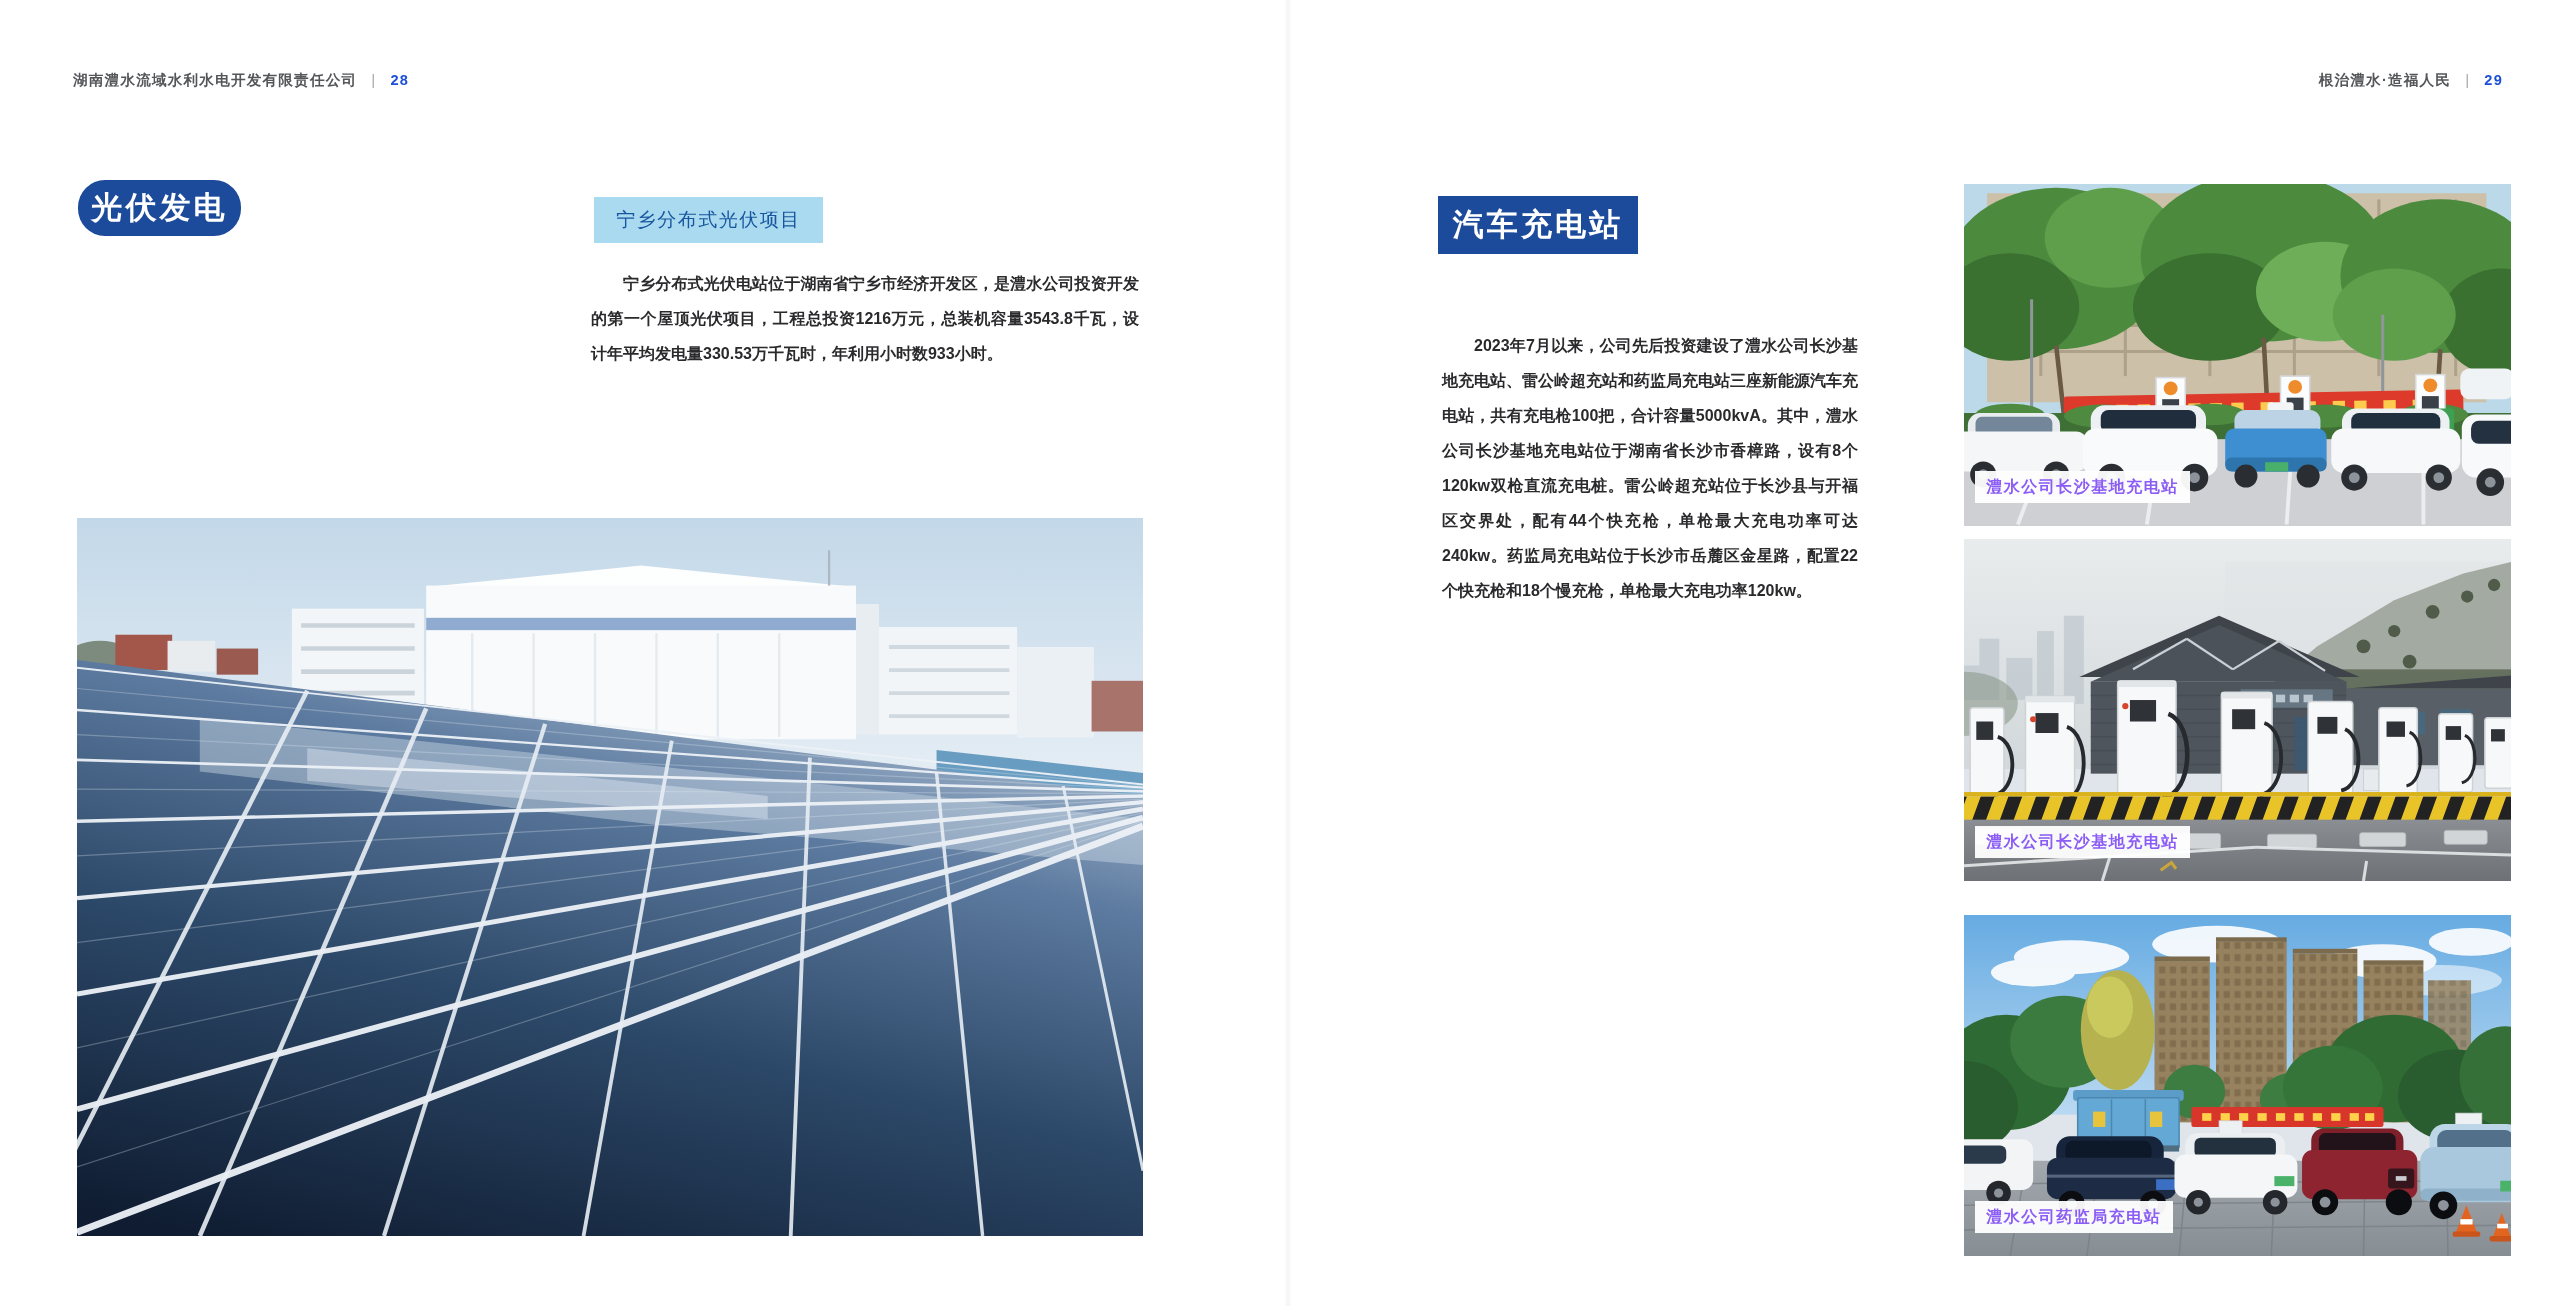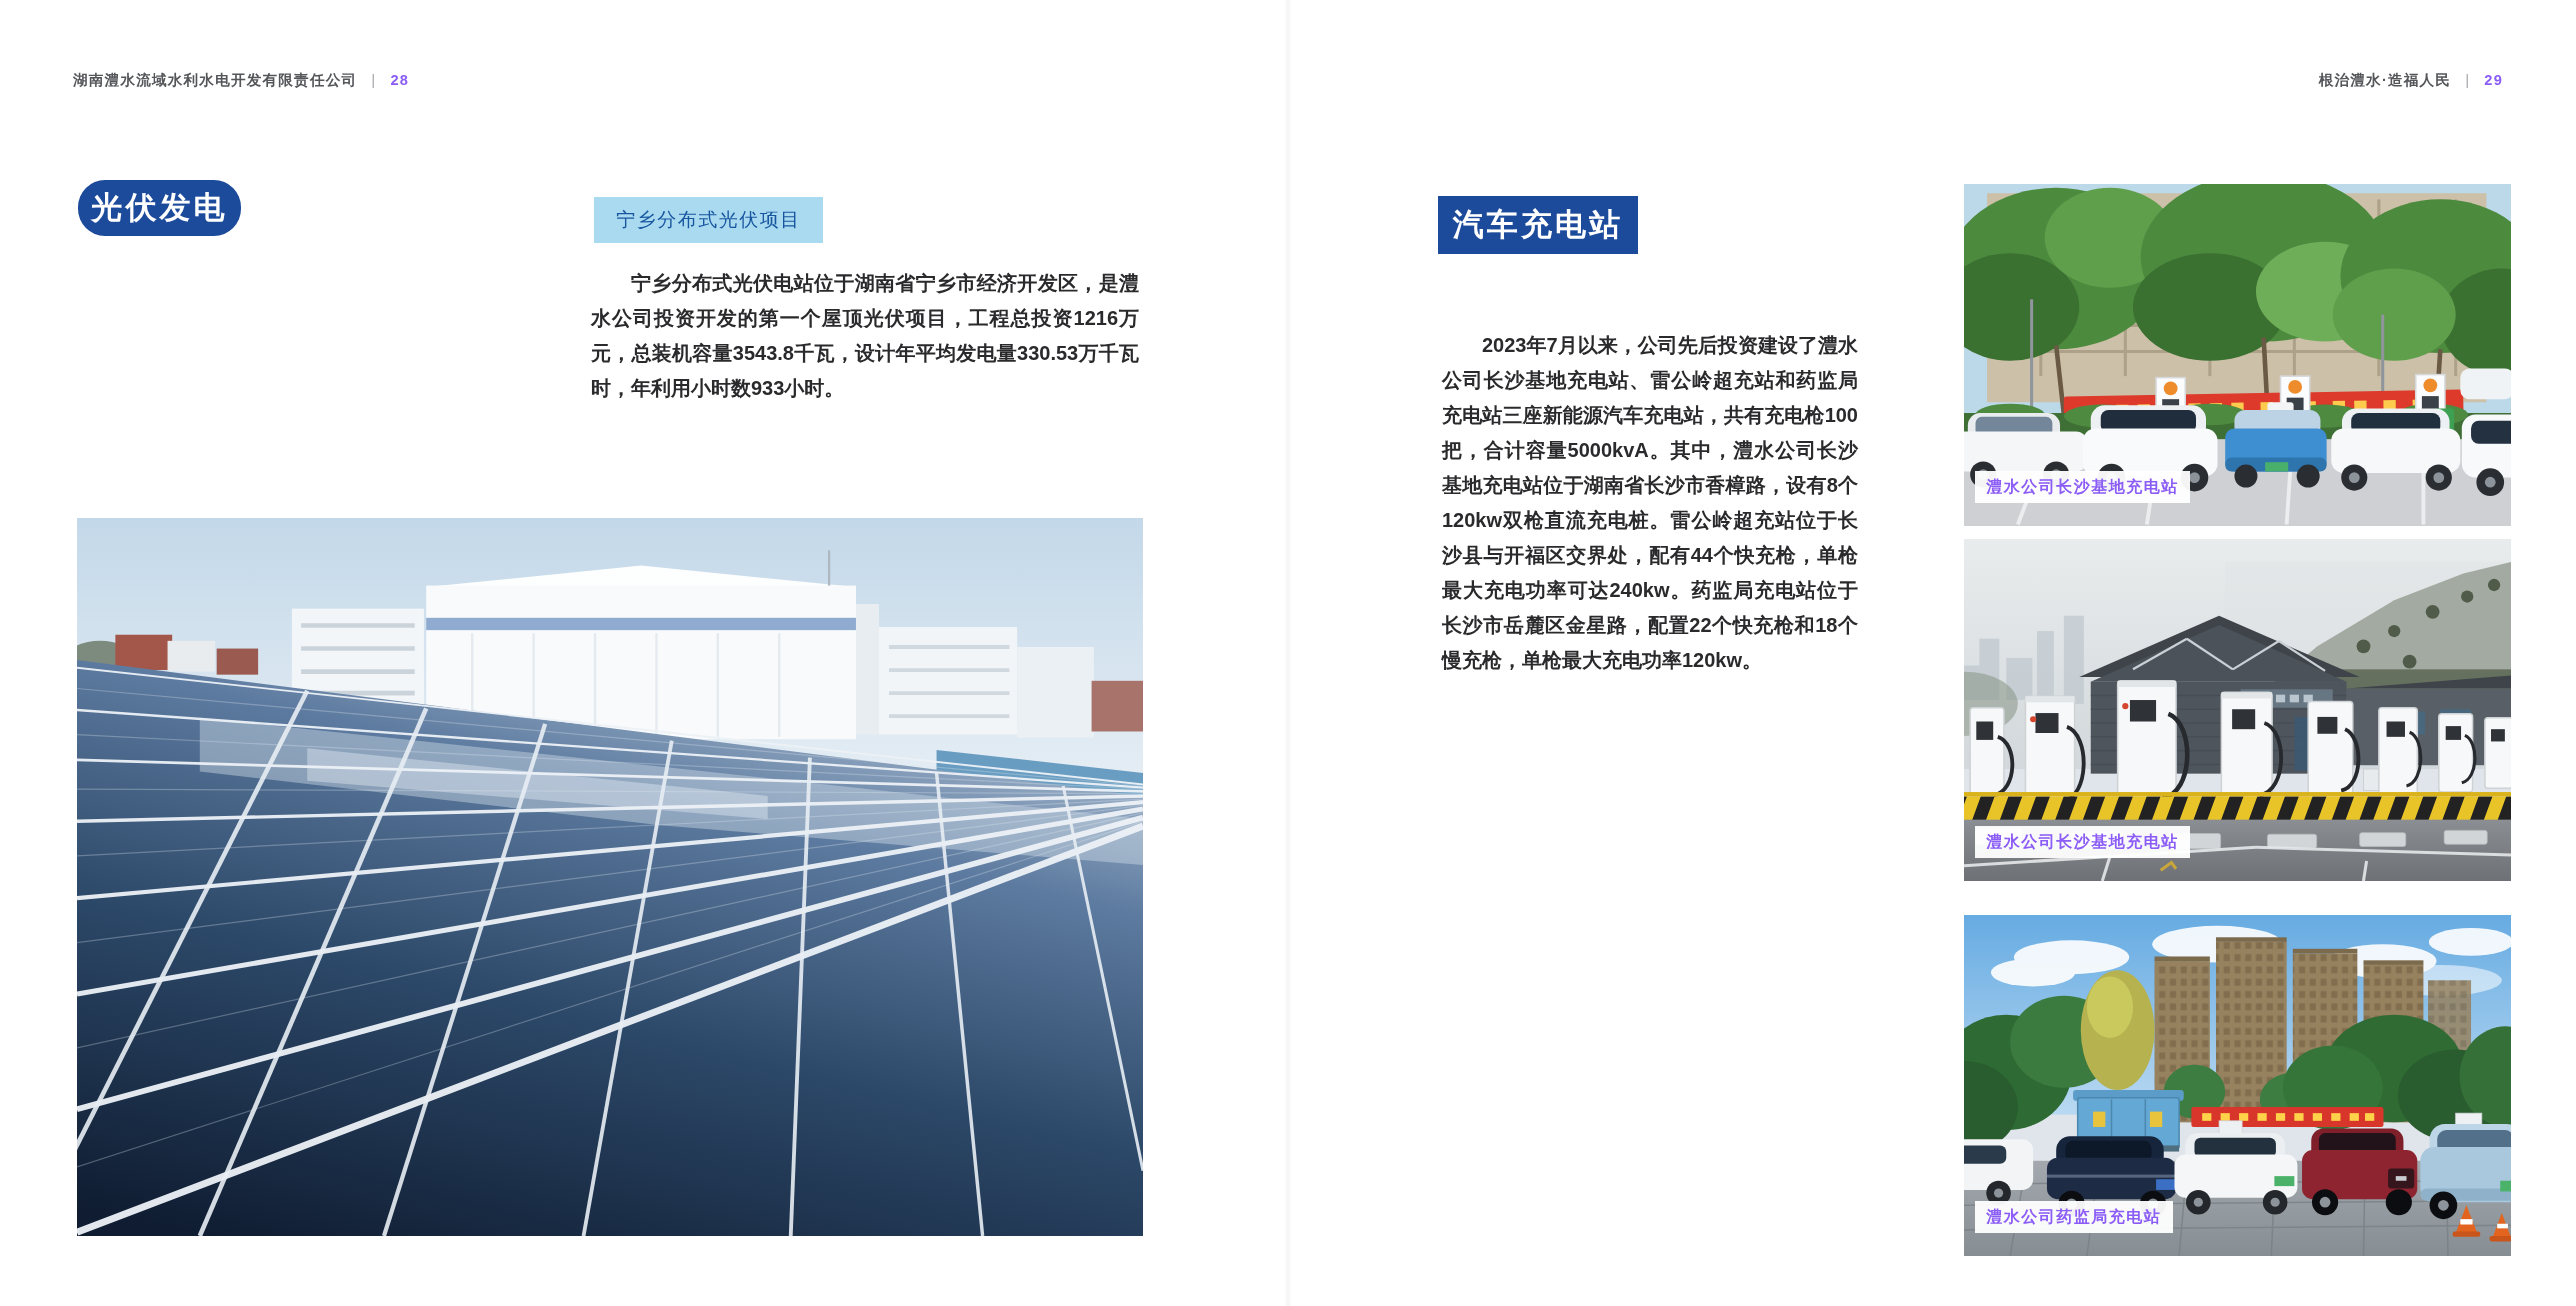--- a/index.html
+++ b/index.html
@@ -6,33 +6,33 @@
   html,body { width:2576px; height:1306px; }
   body {
     position:relative; overflow:hidden; background:#ffffff;
     font-family:"Liberation Sans","DejaVu Sans",sans-serif; color:#2a2a2c;
   }
   .hdr { position:absolute; top:71px; display:flex; align-items:baseline;
          font-size:14.6px; font-weight:bold; color:#55565a; letter-spacing:1.2px; white-space:nowrap; }
   .hdr-left { left:73px; }
   .hdr-right { right:73px; }
   .hdr .sep { color:#a9abae; font-weight:normal; font-size:15.4px; margin:0 14px; }
-  .hdr .pg  { color:#8b5cf6; }
+  .hdr .pg  { color:#1d4ed8; }
 
   .block-title { position:absolute; top:180px; background:#1d4b9c; color:#ffffff;
                  display:flex; align-items:center; justify-content:center;
                  font-size:31px; font-weight:bold; letter-spacing:3.1px; }
   #pv-title { left:78px;  width:163px; height:56px;border-radius:27px; }
   #ev-title { left:1438px; width:200px; height:58px;margin-top:16px; }
 
   .sub-title { position:absolute; left:594px; top:197px; width:229px; height:46px;
                background:#a9daf0; color:#17559e; font-size:19px; font-weight:normal;
                display:flex; align-items:center; justify-content:center; letter-spacing:1.5px; }
 
-  .body-text { position:absolute; font-size:20px; line-height:35px; font-weight:bold;
+  .body-text { position:absolute; font-size:16px; line-height:35px; font-weight:bold;
                text-align:justify; text-indent:2em; color:#2a2a2c; }
   #pv-body { left:591px;  top:266px; width:548px; }
   #ev-body { left:1442px; top:328px; width:416px; }
 
   .photo { position:absolute; overflow:hidden; background:#dfe5ea; }
   .photo svg { display:block; width:100%; height:100%; }
   #photo-solar { left:77px;  top:518px;  width:1066px; height:718px; }
   #photo-ev1   { left:1964px; top:184px;  width:547px;  height:342px; }
   #photo-ev2   { left:1964px; top:539px;  width:547px;  height:342px; }
   #photo-ev3   { left:1964px; top:897px; width:547px;  height:341px;margin-top:18px; }

